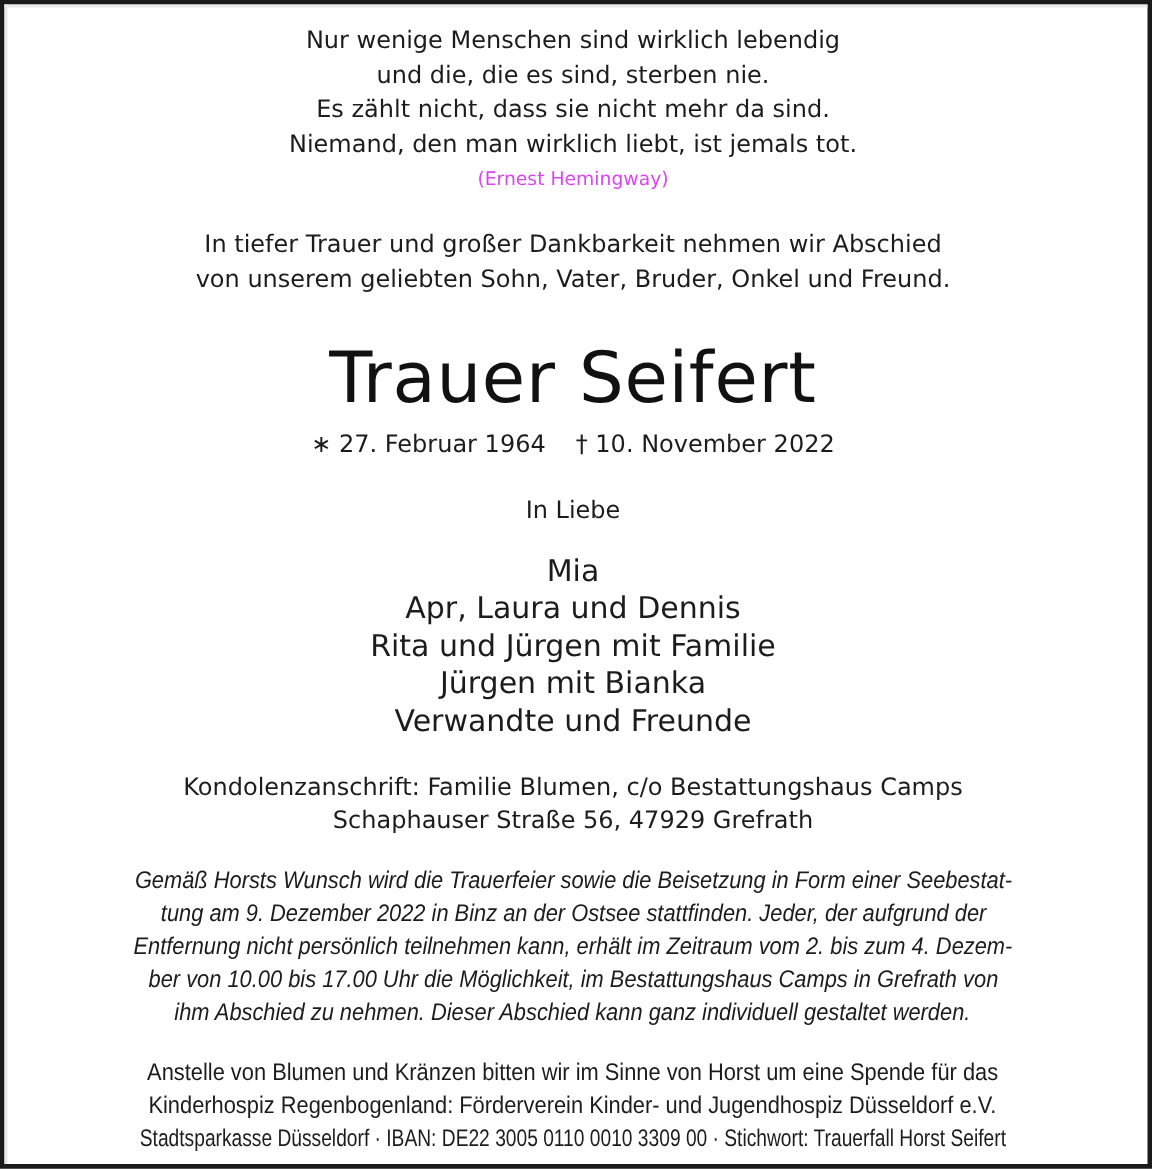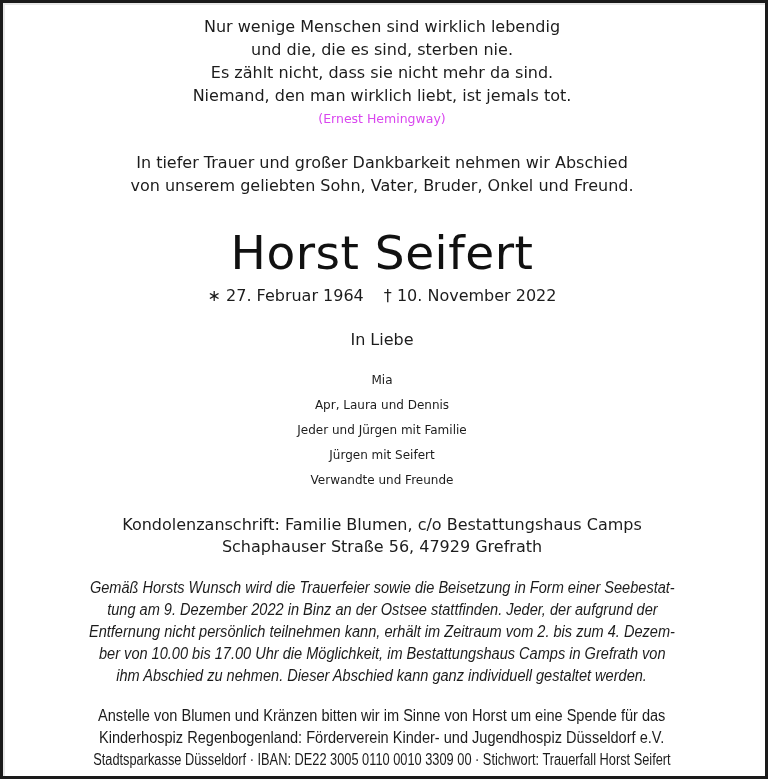--- a/index.html
+++ b/index.html
@@ -40,21 +40,21 @@
     .name {
       font-size: 47px;
       line-height: 54px;
       font-weight: normal;
       color: #111;
       letter-spacing: 0.5px;
     }
     .dates { font-size: 16px; line-height: 22px; }
     .dates .sep { display: inline-block; width: 20px; }
     .signoff { font-size: 16px; line-height: 22px; }
-    .mourner { font-size: 12px; line-height: 25px; }
+    .mourner { font-size: 20px; line-height: 25px; }
     .addr { font-size: 16px; line-height: 22px; }
     .body-text {
       font-size: 16px;
       line-height: 22px;
       font-family: "Liberation Sans", sans-serif;
       transform-origin: center center;
       font-style: italic;
     }
     .donation {
       font-size: 16px;
@@ -70,34 +70,34 @@
 
 <div class="line quote" style="top:16px">Nur wenige Menschen sind wirklich lebendig</div>
 <div class="line quote" style="top:39px">und die, die es sind, sterben nie.</div>
 <div class="line quote" style="top:62px">Es zählt nicht, dass sie nicht mehr da sind.</div>
 <div class="line quote" style="top:85px">Niemand, den man wirklich liebt, ist jemals tot.</div>
 <div class="line attrib" style="top:110px">(Ernest Hemingway)</div>
 
 <div class="line intro" style="top:152px">In tiefer Trauer und großer Dankbarkeit nehmen wir Abschied</div>
 <div class="line intro" style="top:175px">von unserem geliebten Sohn, Vater, Bruder, Onkel und Freund.</div>
 
-<div class="line name" style="top:226px">Horst Seifert</div>
+<div class="line name" style="top:226px">Trauer Seifert</div>
 
 <div class="line dates" style="top:285px">
   <span>∗</span>
   <span>27. Februar 1964</span><span class="sep"></span><span>†</span>
   <span>10. November 2022</span>
 </div>
 
 <div class="line signoff" style="top:329px">In Liebe</div>
 
 <div class="line mourner" style="top:368px">Mia</div>
 <div class="line mourner" style="top:393px">Apr, Laura und Dennis</div>
-<div class="line mourner" style="top:418px">Jeder und Jürgen mit Familie</div>
-<div class="line mourner" style="top:443px">Jürgen mit Seifert</div>
+<div class="line mourner" style="top:418px">Rita und Jürgen mit Familie</div>
+<div class="line mourner" style="top:443px">Jürgen mit Bianka</div>
 <div class="line mourner" style="top:468px">Verwandte und Freunde</div>
 
 <div class="line addr" style="top:514px">Kondolenzanschrift: Familie Blumen, c/o Bestattungshaus Camps</div>
 <div class="line addr" style="top:536px">Schaphauser Straße 56, 47929 Grefrath</div>
 
 <div class="line body-text" style="top:577px"><span class="squeeze" style="transform:scaleX(0.91)">Gemäß Horsts Wunsch wird die Trauerfeier sowie die Beisetzung in Form einer Seebestat-</span></div>
 <div class="line body-text" style="top:599px"><span class="squeeze" style="transform:scaleX(0.91)">tung am 9. Dezember 2022 in Binz an der Ostsee stattfinden. Jeder, der aufgrund der</span></div>
 <div class="line body-text" style="top:621px"><span class="squeeze" style="transform:scaleX(0.91)">Entfernung nicht persönlich teilnehmen kann, erhält im Zeitraum vom 2. bis zum 4. Dezem-</span></div>
 <div class="line body-text" style="top:643px"><span class="squeeze" style="transform:scaleX(0.91)">ber von 10.00 bis 17.00 Uhr die Möglichkeit, im Bestattungshaus Camps in Grefrath von</span></div>
 <div class="line body-text" style="top:665px"><span class="squeeze" style="transform:scaleX(0.91)">ihm Abschied zu nehmen. Dieser Abschied kann ganz individuell gestaltet werden.</span></div>

